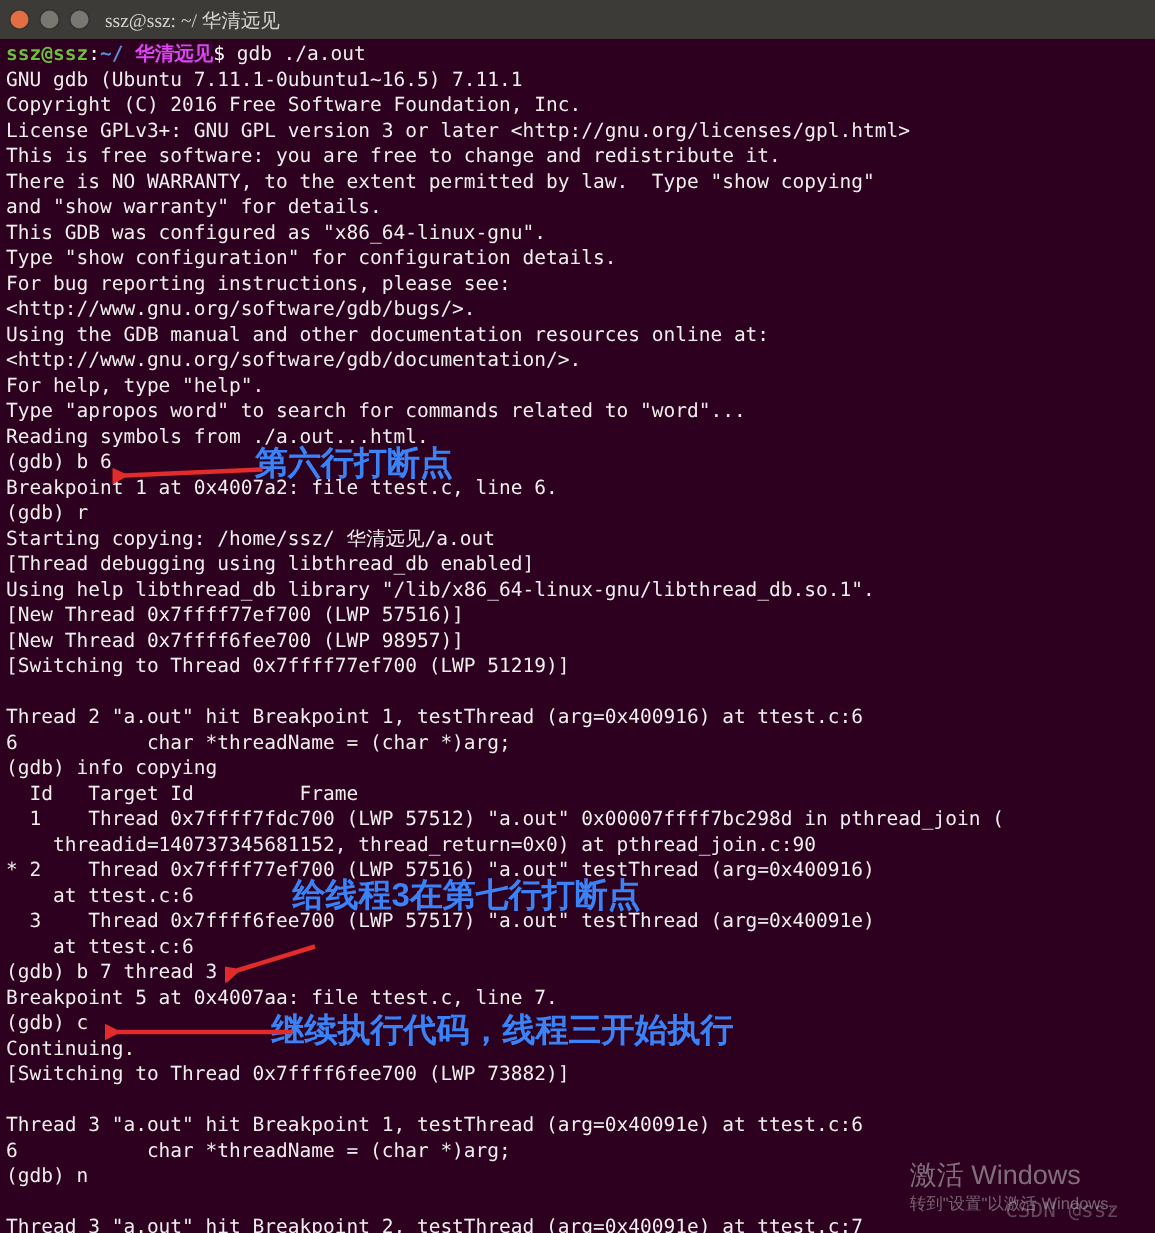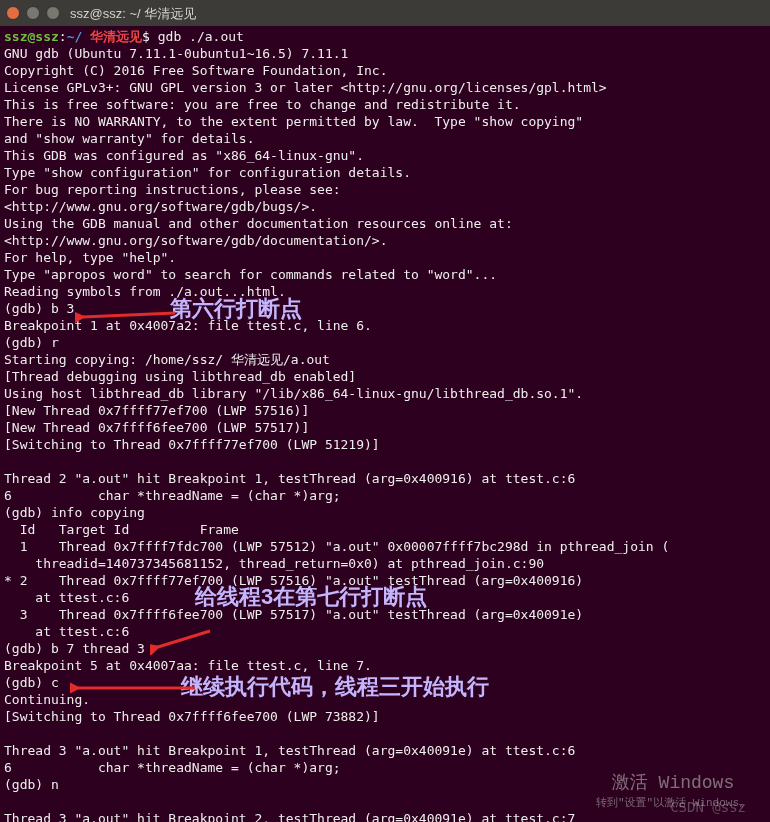--- a/index.html
+++ b/index.html
@@ -1,31 +1,31 @@
 <!DOCTYPE html>
 <html><head>
 <meta charset="utf-8">
 <style>
 *{margin:0;padding:0;box-sizing:border-box}
 body{width:770px;height:822px;background:#2c001e;font-family:"DejaVu Sans Mono","Courier New",monospace;font-size:13px;line-height:17px;color:#fff;overflow:hidden;position:relative}
-.titlebar{background:#3c3b37;height:26px;display:flex;align-items:center;padding:0 6px;color:#d6d3cf;font-family:Liberation Sans, sans-serif;font-size:13px}
+.titlebar{background:#3c3b37;height:26px;display:flex;align-items:center;padding:0 6px;color:#d6d3cf;font-family:Liberation Serif, serif;font-size:13px}
 .win-btns{display:flex;gap:6px;margin-right:10px}
 .win-btn{width:14px;height:14px;border-radius:50%;display:inline-block;border:1px solid #333}
 .btn-close{background:#e46e42}
 .btn-min{background:#7a7670}
 .btn-max{background:#7a7670}
 .term{padding:2px 4px;white-space:pre;color:#eeeeec}
 .user{color:#6fbf3f;font-weight:bold}
 .host{color:#6fbf3f;font-weight:bold}
 .path{color:#5c8ed6;font-weight:bold}
-.prompt-cn{color:#ef4444;font-weight:bold}
+.prompt-cn{color:#d946ef;font-weight:bold}
 .dollar{color:#fff}
-.anno{position:absolute;color:#c4b5fd;font-family:"SimSun","Microsoft YaHei",sans-serif;font-size:22px;font-weight:bold;pointer-events:none;white-space:nowrap}
+.anno{position:absolute;color:#3b82f6;font-family:"SimSun","Microsoft YaHei",sans-serif;font-size:22px;font-weight:bold;pointer-events:none;white-space:nowrap}
 .arrow{position:absolute;pointer-events:none}
-.wm{position:absolute;right:20px;bottom:12px;color:rgba(200,200,200,0.5);font-family:Liberation Mono, monospace;font-size:11px;text-align:center;line-height:1.3}
+.wm{position:absolute;right:20px;bottom:12px;color:rgba(200,200,200,0.5);font-family:Liberation Sans, sans-serif;font-size:11px;text-align:left;line-height:1.3}
 .wm .big{font-size:18px;color:rgba(200,200,200,0.55)}
 .csdn{position:absolute;right:24px;bottom:6px;color:rgba(200,200,200,0.35);font-size:14px}
 pre{font-family:inherit}
 </style>
 </head>
 <body>
 
 <div class="titlebar">
   <div class="win-btns">
     <span class="win-btn btn-close"></span>
@@ -44,28 +44,28 @@
 <span>and "show warranty" for details.</span>
 <span>This GDB was configured as "x86_64-linux-gnu".</span>
 <span>Type "show configuration" for configuration details.</span>
 <span>For bug reporting instructions, please see:</span>
 <span>&lt;http://www.gnu.org/software/gdb/bugs/&gt;.</span>
 <span>Using the GDB manual and other documentation resources online at:</span>
 <span>&lt;http://www.gnu.org/software/gdb/documentation/&gt;.</span>
 <span>For help, type "help".</span>
 <span>Type "apropos word" to search for commands related to "word"...</span>
 <span>Reading symbols from ./a.out...html.</span>
-<span>(gdb) b 3</span>
+<span>(gdb) b 6</span>
 <span>Breakpoint 1 at 0x4007a2: file ttest.c, line 6.</span>
 <span>(gdb) r</span>
 <span>Starting copying: /home/ssz/ 华清远见/a.out</span>
 <span>[Thread debugging using libthread_db enabled]</span>
-<span>Using host libthread_db library "/lib/x86_64-linux-gnu/libthread_db.so.1".</span>
+<span>Using help libthread_db library "/lib/x86_64-linux-gnu/libthread_db.so.1".</span>
 <span>[New Thread 0x7ffff77ef700 (LWP 57516)]</span>
-<span>[New Thread 0x7ffff6fee700 (LWP 57517)]</span>
+<span>[New Thread 0x7ffff6fee700 (LWP 98957)]</span>
 <span>[Switching to Thread 0x7ffff77ef700 (LWP 51219)]</span>
 <span></span>
 <span>Thread 2 "a.out" hit Breakpoint 1, testThread (arg=0x400916) at ttest.c:6</span>
 <span>6           char *threadName = (char *)arg;</span>
 <span>(gdb) info copying</span>
 <span>  Id   Target Id         Frame</span>
 <span>  1    Thread 0x7ffff7fdc700 (LWP 57512) "a.out" 0x00007ffff7bc298d in pthread_join (</span>
 <span>    threadid=140737345681152, thread_return=0x0) at pthread_join.c:90</span>
 <span>* 2    Thread 0x7ffff77ef700 (LWP 57516) "a.out" testThread (arg=0x400916)</span>
 <span>    at ttest.c:6</span>

